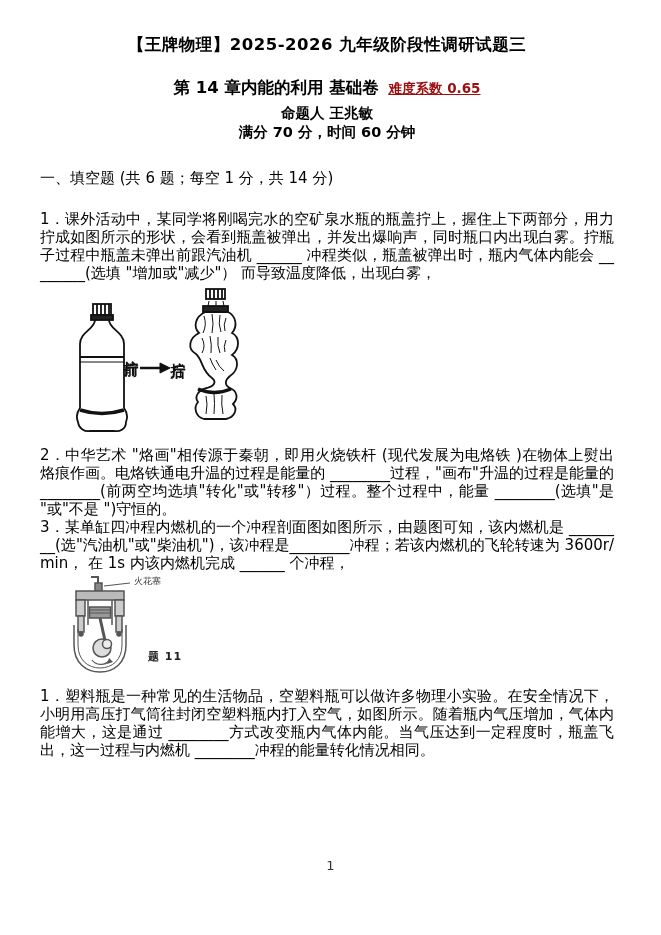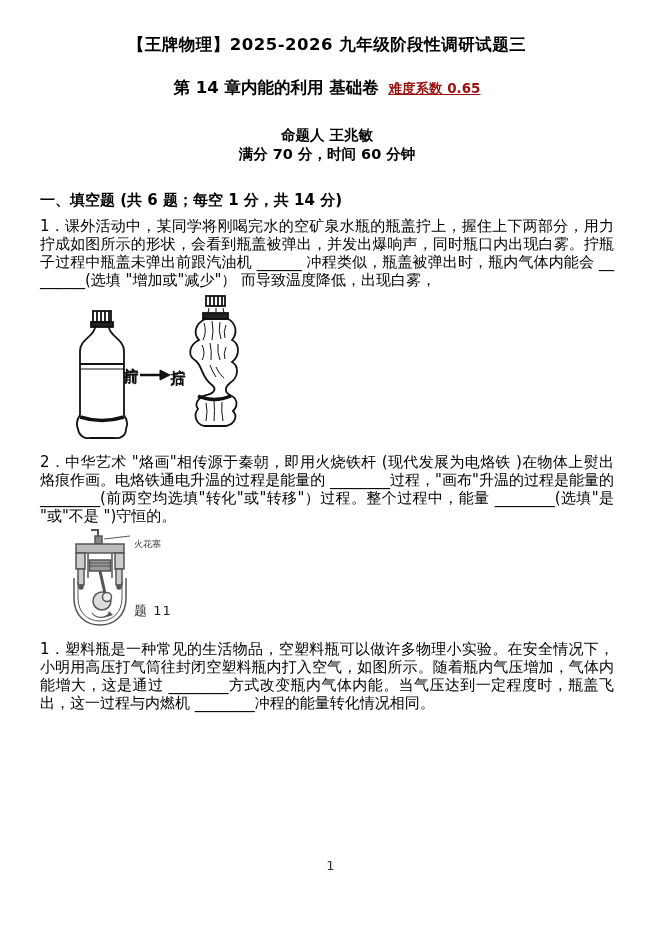--- a/index.html
+++ b/index.html
@@ -12,48 +12,48 @@
     overflow: hidden;
   }
   .page-inner { padding: 34px 47px 0 40px; }
 
   
   .doc-header { text-align: center; }
   .title-1 {
     font-size: 16.5px; font-weight: bold; letter-spacing: .5px;
     margin-bottom: 21px; white-space: nowrap;
   }
-  .title-2 { font-size: 16.5px; font-weight: bold; margin-bottom: 27px; white-space: nowrap; }
+  .title-2 { font-size: 16.5px; font-weight: bold; margin-bottom: 5px; white-space: nowrap; }
   .difficulty {
     color: #9b0f0f; font-size: 13.5px; font-weight: bold;
     text-decoration: underline; margin-left: 4px;
   }
   .author-line { font-size: 14.5px; font-weight: bold; }
   .score-line  { font-size: 14.5px; font-weight: bold; margin-bottom: 27px; text-align: center; }
 
   
-  .section-header { font-size: 15px; font-weight: bold; margin-bottom: 7px; text-align: left; }
+  .section-header { font-size: 15px; font-weight: normal; margin-bottom: 22px; text-align: left; }
   .q {
     font-size: 15px; line-height: 18px;
     text-align: justify; text-align-last: left;
     word-break: break-all;
   }
 
   
   .fig { position: relative; }
   .fig-bottles { width: 170px; height: 152px; margin: 6px 0 6px 36px; }
   .fig-engine  { width: 140px; height: 100px; margin: 3px 0 12px 28px; }
   .v-label {
     position: absolute; writing-mode: vertical-rl; text-orientation: upright;
     font-size: 15px; font-weight: bold; color: #111; letter-spacing: 2px;
   }
   .lbl-before { left: 45px; top: 60px; }
   .lbl-after  { left: 92px; top: 62px; }
-  .spark-label { position: absolute; left: 66px; top: 10px; font-size: 9px; color: #333; }
-  .engine-caption { position: absolute; left: 66px; top: 74px; font-size: 13px; color: #222; letter-spacing: 1px; }
+  .spark-label { position: absolute; left: 66px; top: 0; font-size: 9px; color: #333; }
+  .engine-caption { position: absolute; left: 80px; top: 74px; font-size: 11px; color: #222; letter-spacing: 1px; font-weight: bold; }
 
   
   .page-number {
     position: absolute; top: 858px; left: 0; width: 100%;
     text-align: center; font-size: 13px; color: #333;
   }
   svg { display: block; }
 </style>
 </head>
 <body>
@@ -126,20 +126,21 @@
           <path d="M146,107 q-1,9 1,19"></path>
         </g>
       </g>
     </svg>
     <span class="v-label lbl-before">拧前</span>
     <span class="v-label lbl-after">拧后</span>
   </div>
 
   <p class="q">2．中华艺术 "烙画"相传源于秦朝，即用火烧铁杆 (现代发展为电烙铁 )在物体上熨出烙痕作画。电烙铁通电升温的过程是能量的 ________过程，"画布"升温的过程是能量的 ________(前两空均选填"转化"或"转移"）过程。整个过程中，能量 ________(选填"是 "或"不是 ")守恒的。</p>
 
+  <p class="q">3．某单缸四冲程内燃机的一个冲程剖面图如图所示，由题图可知，该内燃机是 ________(选"汽油机"或"柴油机")，该冲程是________冲程；若该内燃机的飞轮转速为 3600r/min， 在 1s 内该内燃机完成 ______ 个冲程，</p>
 
   <div class="fig fig-engine">
     <svg width="140" height="100" viewBox="0 0 140 100">
       <g stroke="#555" fill="none" stroke-width="1.5">
 
         <path d="M30,10 L30,2 L23,2" stroke-width="2"></path>
         <rect x="27" y="8" width="7" height="8" fill="#888"></rect>
         <line x1="36" y1="11" x2="62" y2="8" stroke-width="1"></line>
 
         <rect x="8" y="16" width="48" height="9" fill="#bbb"></rect>

